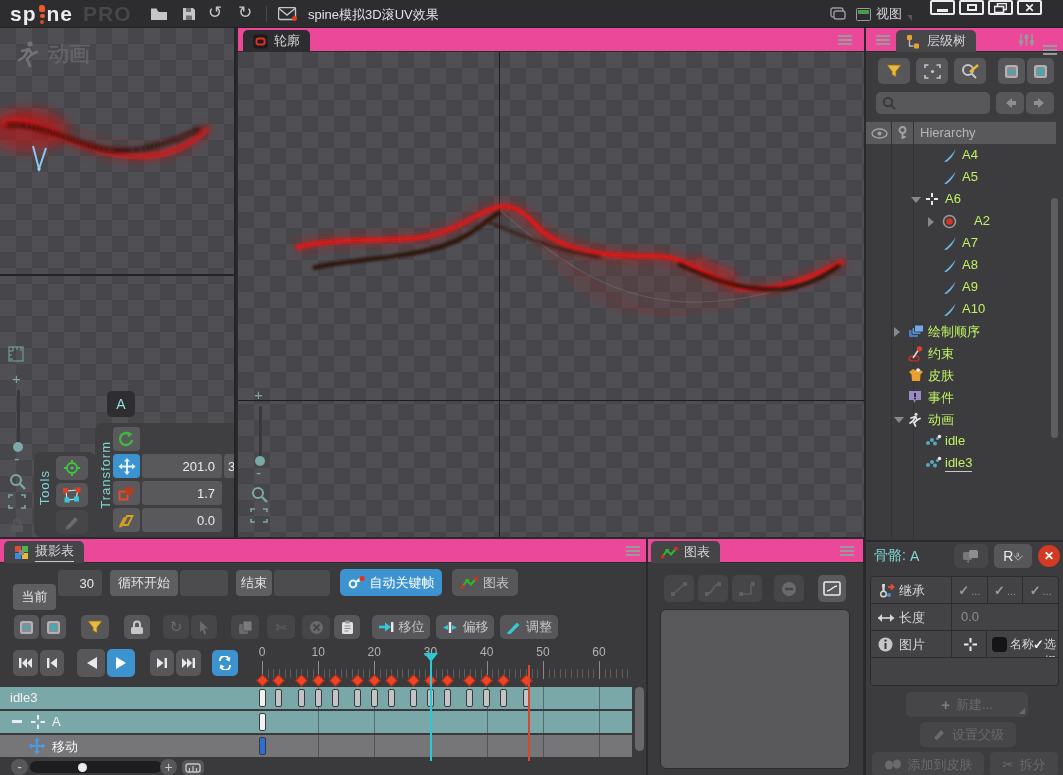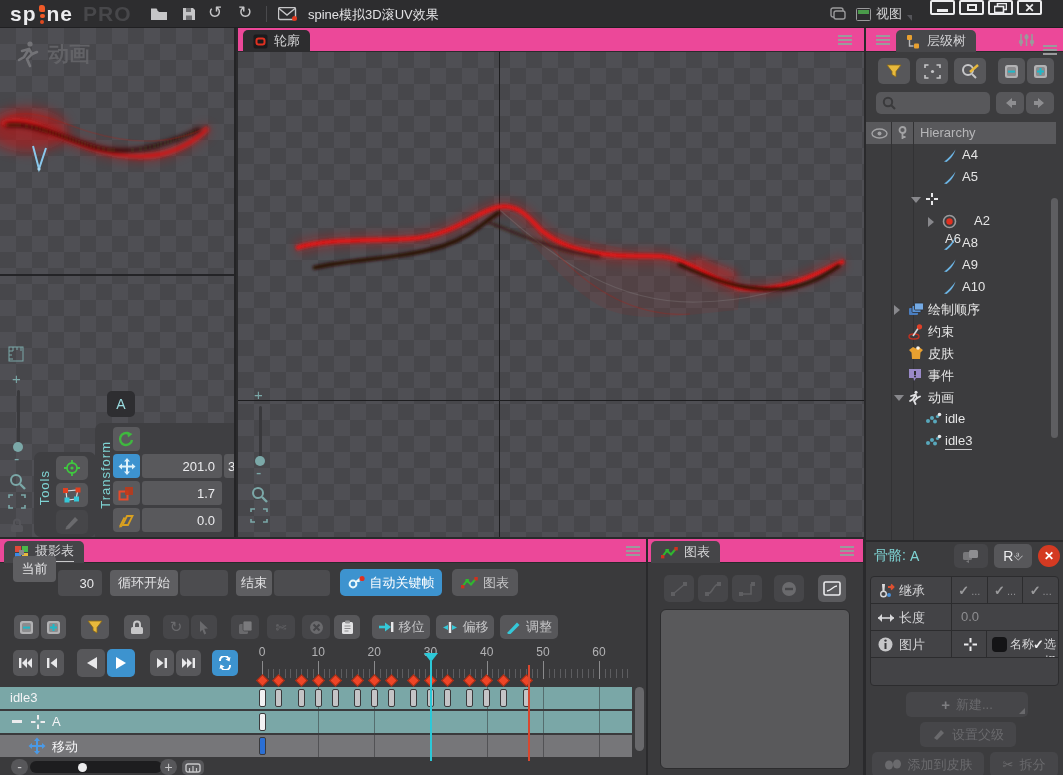--- a/index.html
+++ b/index.html
@@ -15,21 +15,21 @@
   .btn.dim{background:#464649;color:#6a6a6d;}
   .btn.blue{background:#3d93cf;color:#fff;}
   .chip{background:#5e5e61;border-radius:4px;display:flex;align-items:center;justify-content:center;color:#e2e2e4;}
   .field{background:#4c4c4f;border-radius:4px;color:#e8e8ea;display:flex;align-items:center;}
   .hamburger{width:14px;height:10px;border-top:2px solid #9a9a9c;border-bottom:2px solid #9a9a9c;position:relative;}
   .hamburger:before{content:"";position:absolute;left:0;right:0;top:2px;height:2px;background:#9a9a9c;}
   .vlabel{writing-mode:vertical-rl;transform:rotate(180deg);color:#7fd4d4;font-size:13px;letter-spacing:1px;}
   .tab{border-radius:5px 5px 0 0;display:flex;align-items:center;gap:6px;padding:0 10px;}
   .tabbar{background:#ec4899;border-bottom:1px solid #2a2a2c;}
   .underline{border-bottom:1px solid #c8c8ca;padding-bottom:1px;}
-  .tree-row{position:relative;height:22px;display:flex;align-items:center;color:#e5e5e5;text-decoration:underline;}
+  .tree-row{position:relative;height:22px;display:flex;align-items:center;color:#bef264;text-decoration:underline;}
   .dot{width:7px;height:7px;border-radius:50%;background:#84848a;}
   .dot.bright{background:#c0c0c4;}
   .expander{width:0;height:0;display:inline-block;}
   .expander.down{border-left:5px solid transparent;border-right:5px solid transparent;border-top:6px solid #88888c;}
   .expander.right{border-top:5px solid transparent;border-bottom:5px solid transparent;border-left:6px solid #88888c;}
   .key-marker{position:absolute;width:7px;height:18px;border-radius:2px;background:#c4c4c6;border:1px solid #3a3a3c;}
   .diamond{position:absolute;width:9px;height:9px;background:#ee4527;border:1px solid #9c2a14;transform:rotate(45deg);}
   .winbtn{width:25px;height:15px;border:2px solid #ececee;border-radius:2px;display:flex;align-items:center;justify-content:center;color:#ececee;font-size:10px;font-weight:bold;background:#2d2d2f;}
   svg{display:block;}
 </style>
@@ -433,32 +433,41 @@
           <span style="position: absolute; left: 59px; top: 4px;">
             <svg width="14" height="14" viewBox="0 0 14 14">
               <g fill="#e8e8ea">
                 <rect x="6" y="1" width="2" height="4"></rect>
                 <rect x="6" y="9" width="2" height="4"></rect>
                 <rect x="1" y="6" width="4" height="2"></rect>
                 <rect x="9" y="6" width="4" height="2"></rect>
               </g>
             </svg>
           </span>
-          <span style="position: absolute; left: 79px; top: 3px; margin-top: 40px;">A6</span>
+          <span style="position: absolute; left: 79px; top: 3px;">A6</span>
         </div>
         <div class="tree-row">
           <span style="position: absolute; left: 5px; top: 8px; width: 16px;"><span class="dot"></span></span>
           <span class="expander right" style="position: absolute; left: 62px; top: 7px;"></span>
           <span style="position: absolute; left: 76px; top: 4px;">
             <svg width="15" height="15" viewBox="0 0 15 15">
               <circle cx="7.5" cy="7.5" r="6" fill="none" stroke="#9a9a9c" stroke-width="1.6"></circle>
               <circle cx="7.5" cy="7.5" r="3.2" fill="#e03020"></circle>
             </svg>
           </span>
           <span style="position: absolute; left: 108px; top: 3px;">A2</span>
+        </div>
+        <div class="tree-row">
+          <span style="position: absolute; left: 5px; top: 8px; width: 16px;"><span class="dot"></span></span>
+          <span style="position: absolute; left: 76px; top: 4px;">
+            <svg width="15" height="15" viewBox="0 0 15 15">
+              <path d="M2 13.5 C6 11 10.5 6 13.5 1.5 C12 7 8 11.5 4.5 14 Z" fill="#6cb4e4"></path>
+            </svg>
+          </span>
+          <span style="position: absolute; left: 96px; top: 3px;">A7</span>
         </div>
         <div class="tree-row">
           <span style="position: absolute; left: 5px; top: 8px; width: 16px;"><span class="dot"></span></span>
           <span style="position: absolute; left: 76px; top: 4px;">
             <svg width="15" height="15" viewBox="0 0 15 15">
               <path d="M2 13.5 C6 11 10.5 6 13.5 1.5 C12 7 8 11.5 4.5 14 Z" fill="#6cb4e4"></path>
             </svg>
           </span>
           <span style="position: absolute; left: 96px; top: 3px;">A8</span>
         </div>
@@ -702,21 +711,21 @@
               <rect x="1" y="8" width="6" height="6" fill="#3a8ae8"></rect>
               <rect x="8" y="8" width="6" height="6" fill="#e8b93c"></rect>
               <rect x="5" y="5" width="5" height="5" fill="#8a8a8c"></rect>
             </svg>
           </span>
         <span class="underline">摄影表</span>
       </div>
       <div class="hamburger abs" style="left:626px;top:7px;"></div>
     </div>
 
-    <div class="chip abs" style="left:13px;top:17px;width:43px;height:26px;">当前</div>
+    <div class="chip abs" style="left:13px;top:45px;width:43px;height:26px;">当前</div>
     <div class="field abs" style="left:58px;top:31px;width:44px;height:26px;justify-content:flex-end;padding-right:8px;">
         <span>30</span>
       </div>
     <div class="chip abs" style="left:110px;top:31px;width:68px;height:26px;">循环开始</div>
     <div class="field abs" style="left:180px;top:31px;width:48px;height:26px;">
         <span></span>
       </div>
     <div class="chip abs" style="left:236px;top:31px;width:36px;height:26px;">结束</div>
     <div class="field abs" style="left:274px;top:31px;width:56px;height:26px;">
         <span></span>

